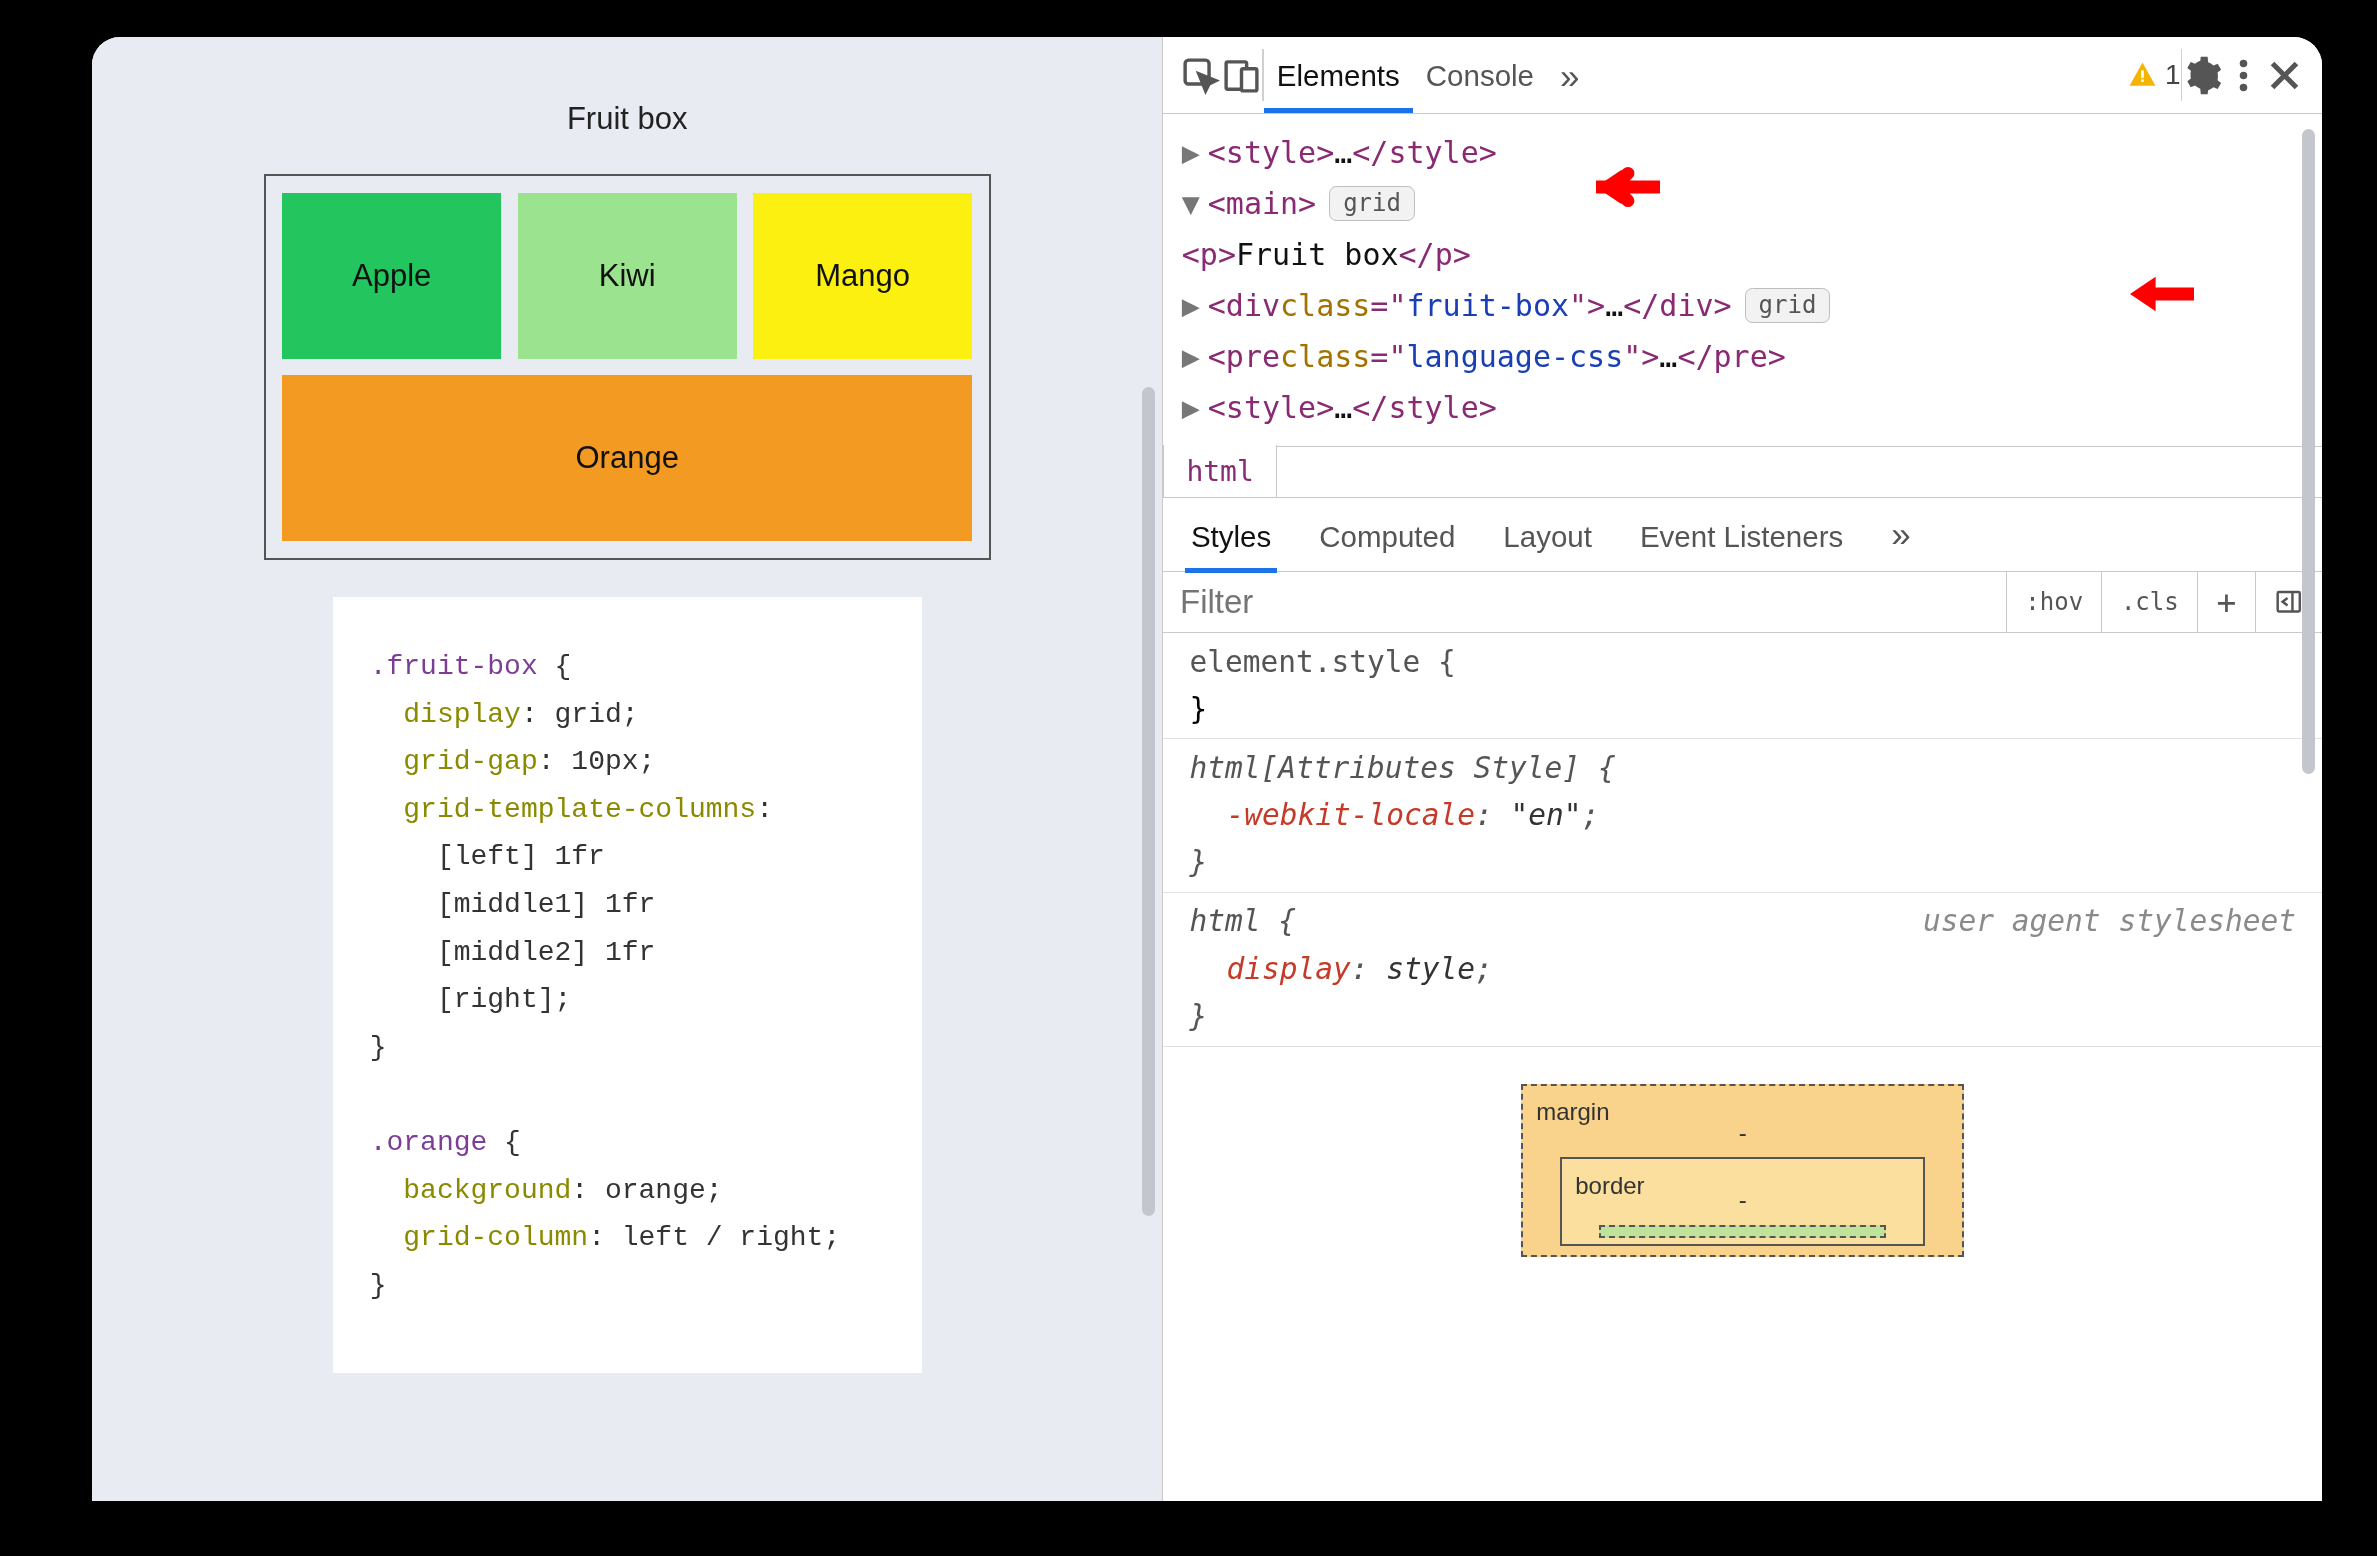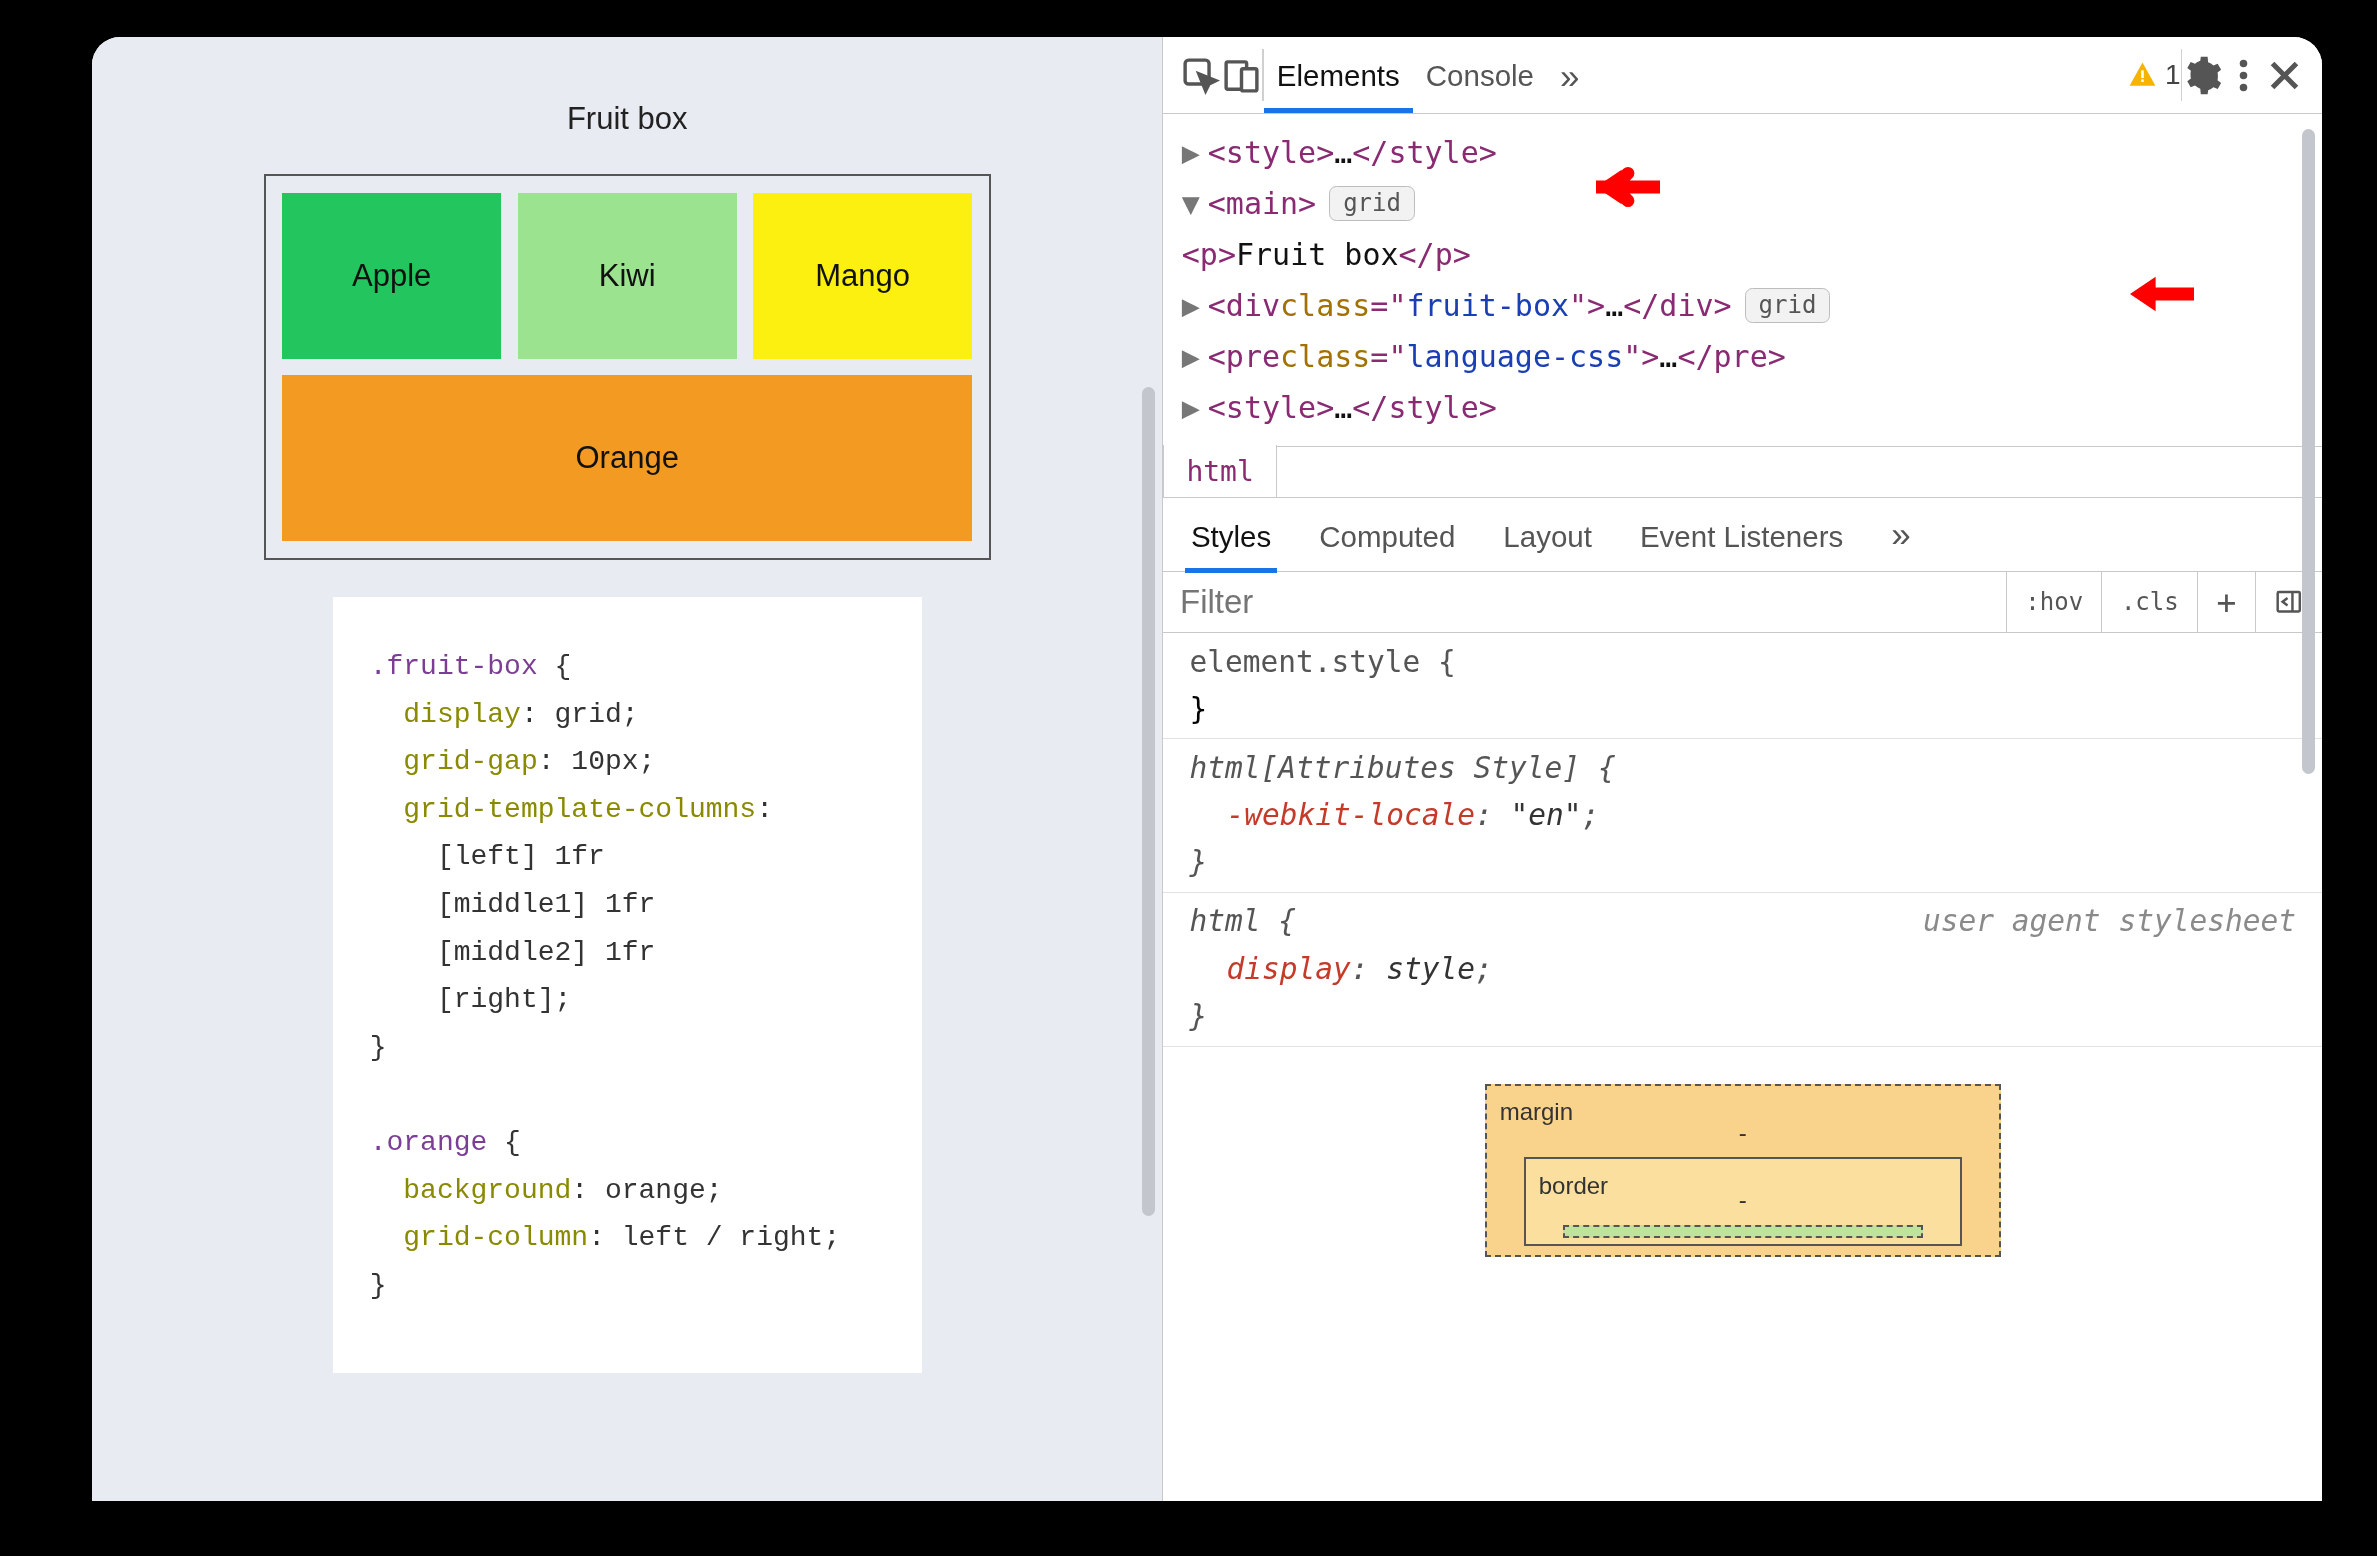--- a/index.html
+++ b/index.html
@@ -231,21 +231,21 @@
   }
   .rule-block { padding: 5.5px 26px; border-bottom: 1.8px solid #e2e2e2; }
   .rule-block.italic { font-style: italic; color:#555; }
   .rule-block .sel { color:#555; }
   .rule-block .prop { color:#c43b2a; }
   .rule-block .val  { color:#333; }
   .rule-block .src { float:right; color:#8a8a8a; font-style:italic; }
 
   .box-model {
     margin: 37px auto 0 auto;
-    width: 516px;
+    width: 443px;
     position: relative;
     font-family: -apple-system, sans-serif;
     font-size: 24px;
   }
   .bm-margin {
     border: 2.8px dashed #555;
     background: #f9d28b;
     padding: 28px 37px 9.2px 37px;
     text-align:center;
     position:relative;

